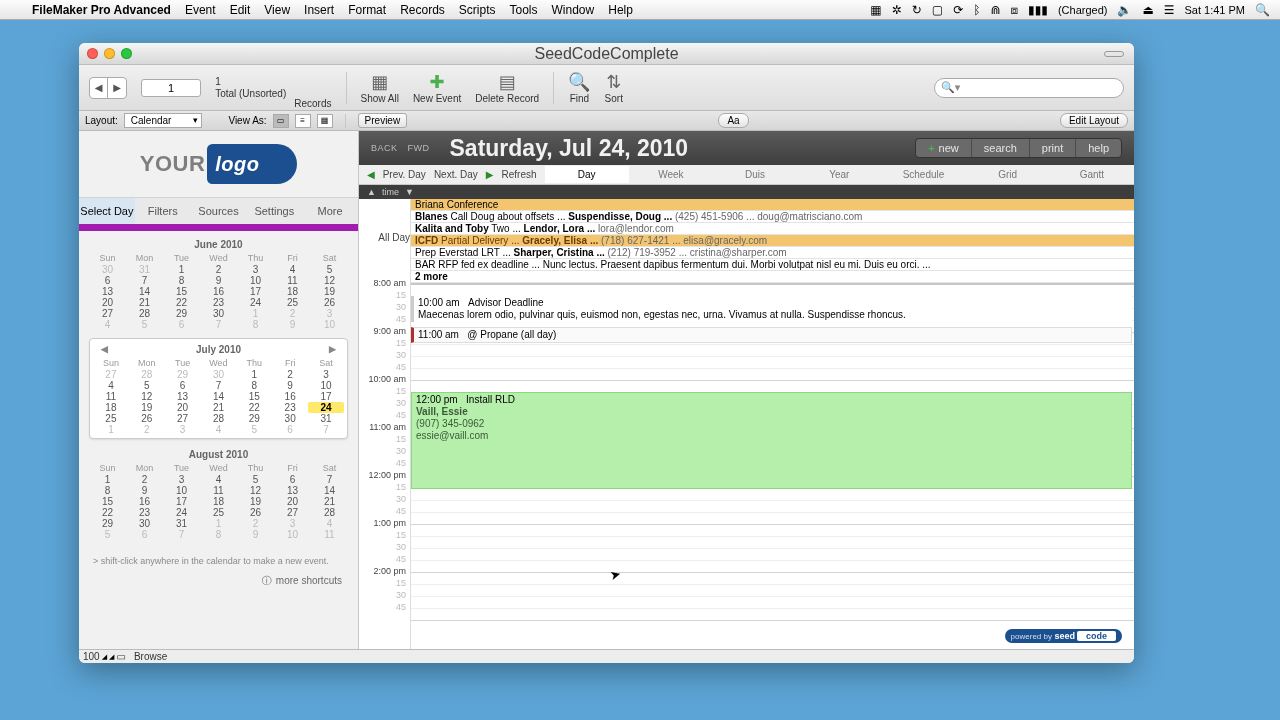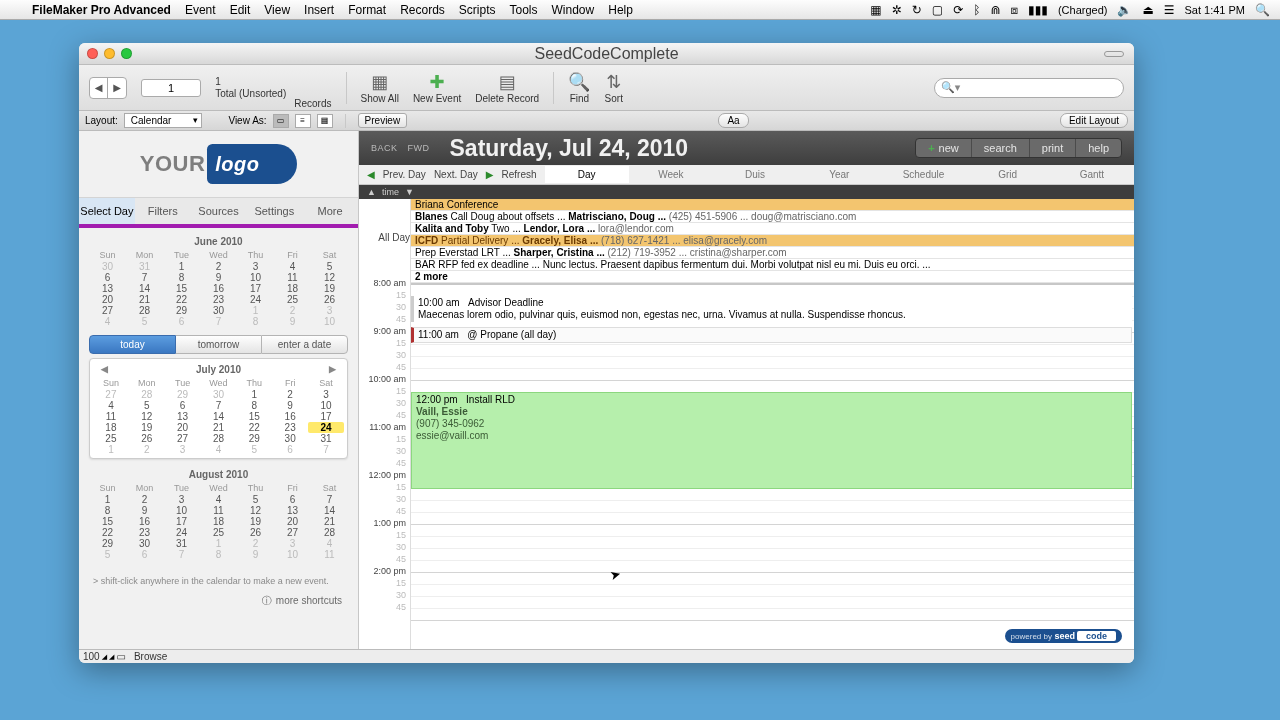--- a/index.html
+++ b/index.html
@@ -55,21 +55,21 @@
 .right-main { flex:1; display:flex; flex-direction:column; background:#fff; position:relative; }
 
 
 .logo { height:66px; display:flex; align-items:center; justify-content:center; }
 .logo-text{ font-family: Arial; font-weight:bold; font-size:22px; letter-spacing:.5px; display:flex; align-items:center; gap:2px;}
 .logo-your{ color:#7e7e7e;}
 .logo-shield{ width:90px; height:40px; background:#1b4f8f; border-radius:6px 22px 22px 6px; display:flex; align-items:center; padding-left:8px;}
 .logo-l{ color:#fff; font-weight:bold; font-size:20px; font-style:italic;}
 
 
-.side-tabs { display:flex; background:#e9e9e9; border-top:1px solid #d4d4d4; border-bottom:4px solid #a21caf; }
+.side-tabs { display:flex; background:#e9e9e9; border-top:1px solid #d4d4d4; border-bottom:7px solid #a21caf; }
 .side-tabs div{ flex:1; text-align:center; font-size:11px; padding:7px 0; color:#555; }
 .side-tabs div.active{ background:#d8e6f4; color:#000; }
 
 
 .mini-wrap { padding:6px 10px; font-size:10px; color:#555; overflow:hidden; }
 .mini-cal { margin-bottom:8px; }
 .mini-cal .title{ text-align:center; font-weight:bold; color:#666; padding:2px 0; position:relative;}
 .mini-cal .title .arr{ position:absolute; font-size:9px; color:#888; top:2px;}
 .mini-cal .title .arr.l{ left:8px;} .mini-cal .title .arr.r{ right:8px;}
 .mini-cal table{ width:100%; border-collapse:collapse; table-layout:fixed;}
@@ -318,25 +318,20 @@
                   <td class="dim">5</td>
                   <td class="dim">6</td>
                   <td class="dim">7</td>
                   <td class="dim">8</td>
                   <td class="dim">9</td>
                   <td class="dim">10</td>
                 </tr>
               </tbody>
             </table>
           </div>
-        <div class="date-btns">
-          <div>today</div>
-          <div>tomorrow</div>
-          <div>enter a date</div>
-        </div>
         <div class="mini-cal july" id="cal-july">
             <div class="title"><span class="arr l">◀</span>July 2010<span class="arr r">▶</span></div>
             <table>
               <tbody>
                 <tr>
                   <th>Sun</th>
                   <th>Mon</th>
                   <th>Tue</th>
                   <th>Wed</th>
                   <th>Thu</th>
@@ -547,21 +542,21 @@
               <div class="q">45</div>
               <div class="h">2:00 pm</div>
               <div class="q">15</div>
               <div class="q">30</div>
               <div class="q">45</div>
             </div>
         </div>
         <div class="evcol">
           <div class="allday-rows" id="allday-rows">
               <div class="adrow briana">Briana Conference</div>
-              <div class="adrow "><b>Blanes</b> Call Doug about offsets ... <b>Matrisciano, Doug ...</b> <span class="ph">(425) 451-5906 ... </span><span class="em">doug@matrisciano.com</span></div>
+              <div class="adrow "><b>Blanes</b> Call Doug about offsets ... <b>Suspendisse, Doug ...</b> <span class="ph">(425) 451-5906 ... </span><span class="em">doug@matrisciano.com</span></div>
               <div class="adrow "><b>Kalita and Toby</b> Two ... <b>Lendor, Lora ...</b> <span class="em">lora@lendor.com</span></div>
               <div class="adrow icfd"><b>ICFD</b> Partial Delivery ... <b>Gracely, Elisa ...</b> <span class="ph">(718) 627-1421 ... </span><span class="em">elisa@gracely.com</span></div>
               <div class="adrow ">Prep Everstad LRT ... <b>Sharper, Cristina ...</b> <span class="ph">(212) 719-3952 ... </span><span class="em">cristina@sharper.com</span></div>
               <div class="adrow "> BAR RFP fed ex deadline ... Nunc lectus. Praesent dapibus fermentum dui. Morbi volutpat nisl eu mi. Duis eu orci. ...</div>
               <div class="adrow more">2 more</div>
             </div>
           <div class="gridlines" id="gridlines">
               <div class=""></div>
               <div class=""></div>
               <div class=""></div>

